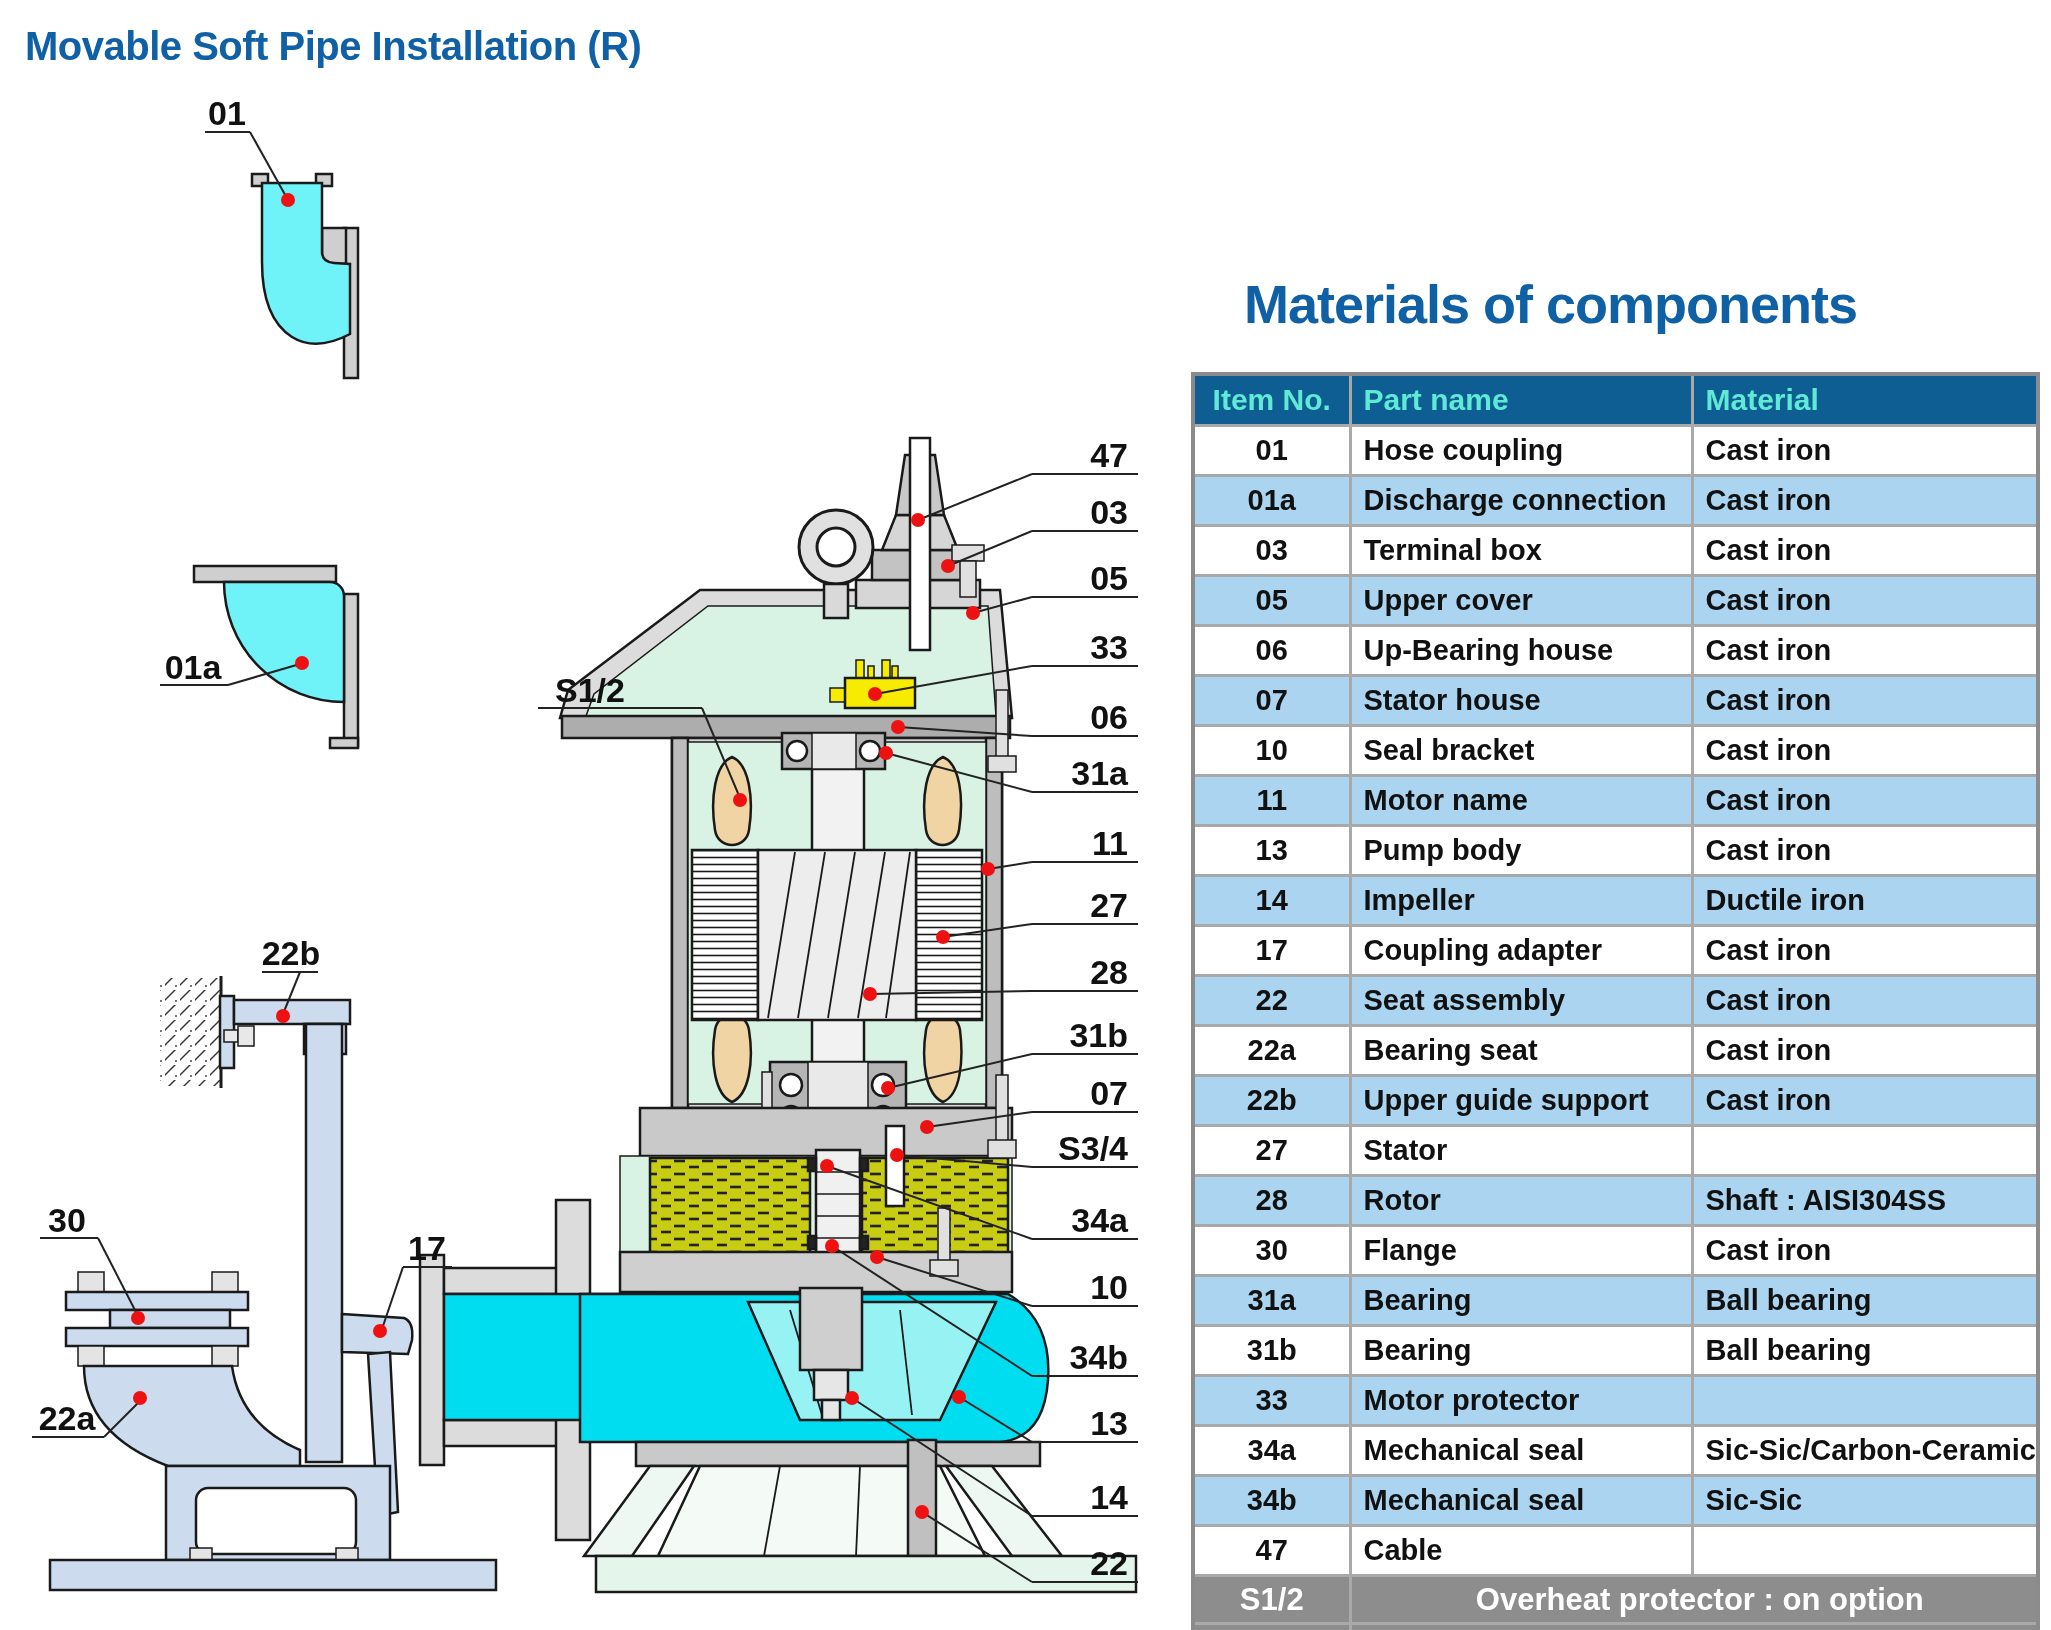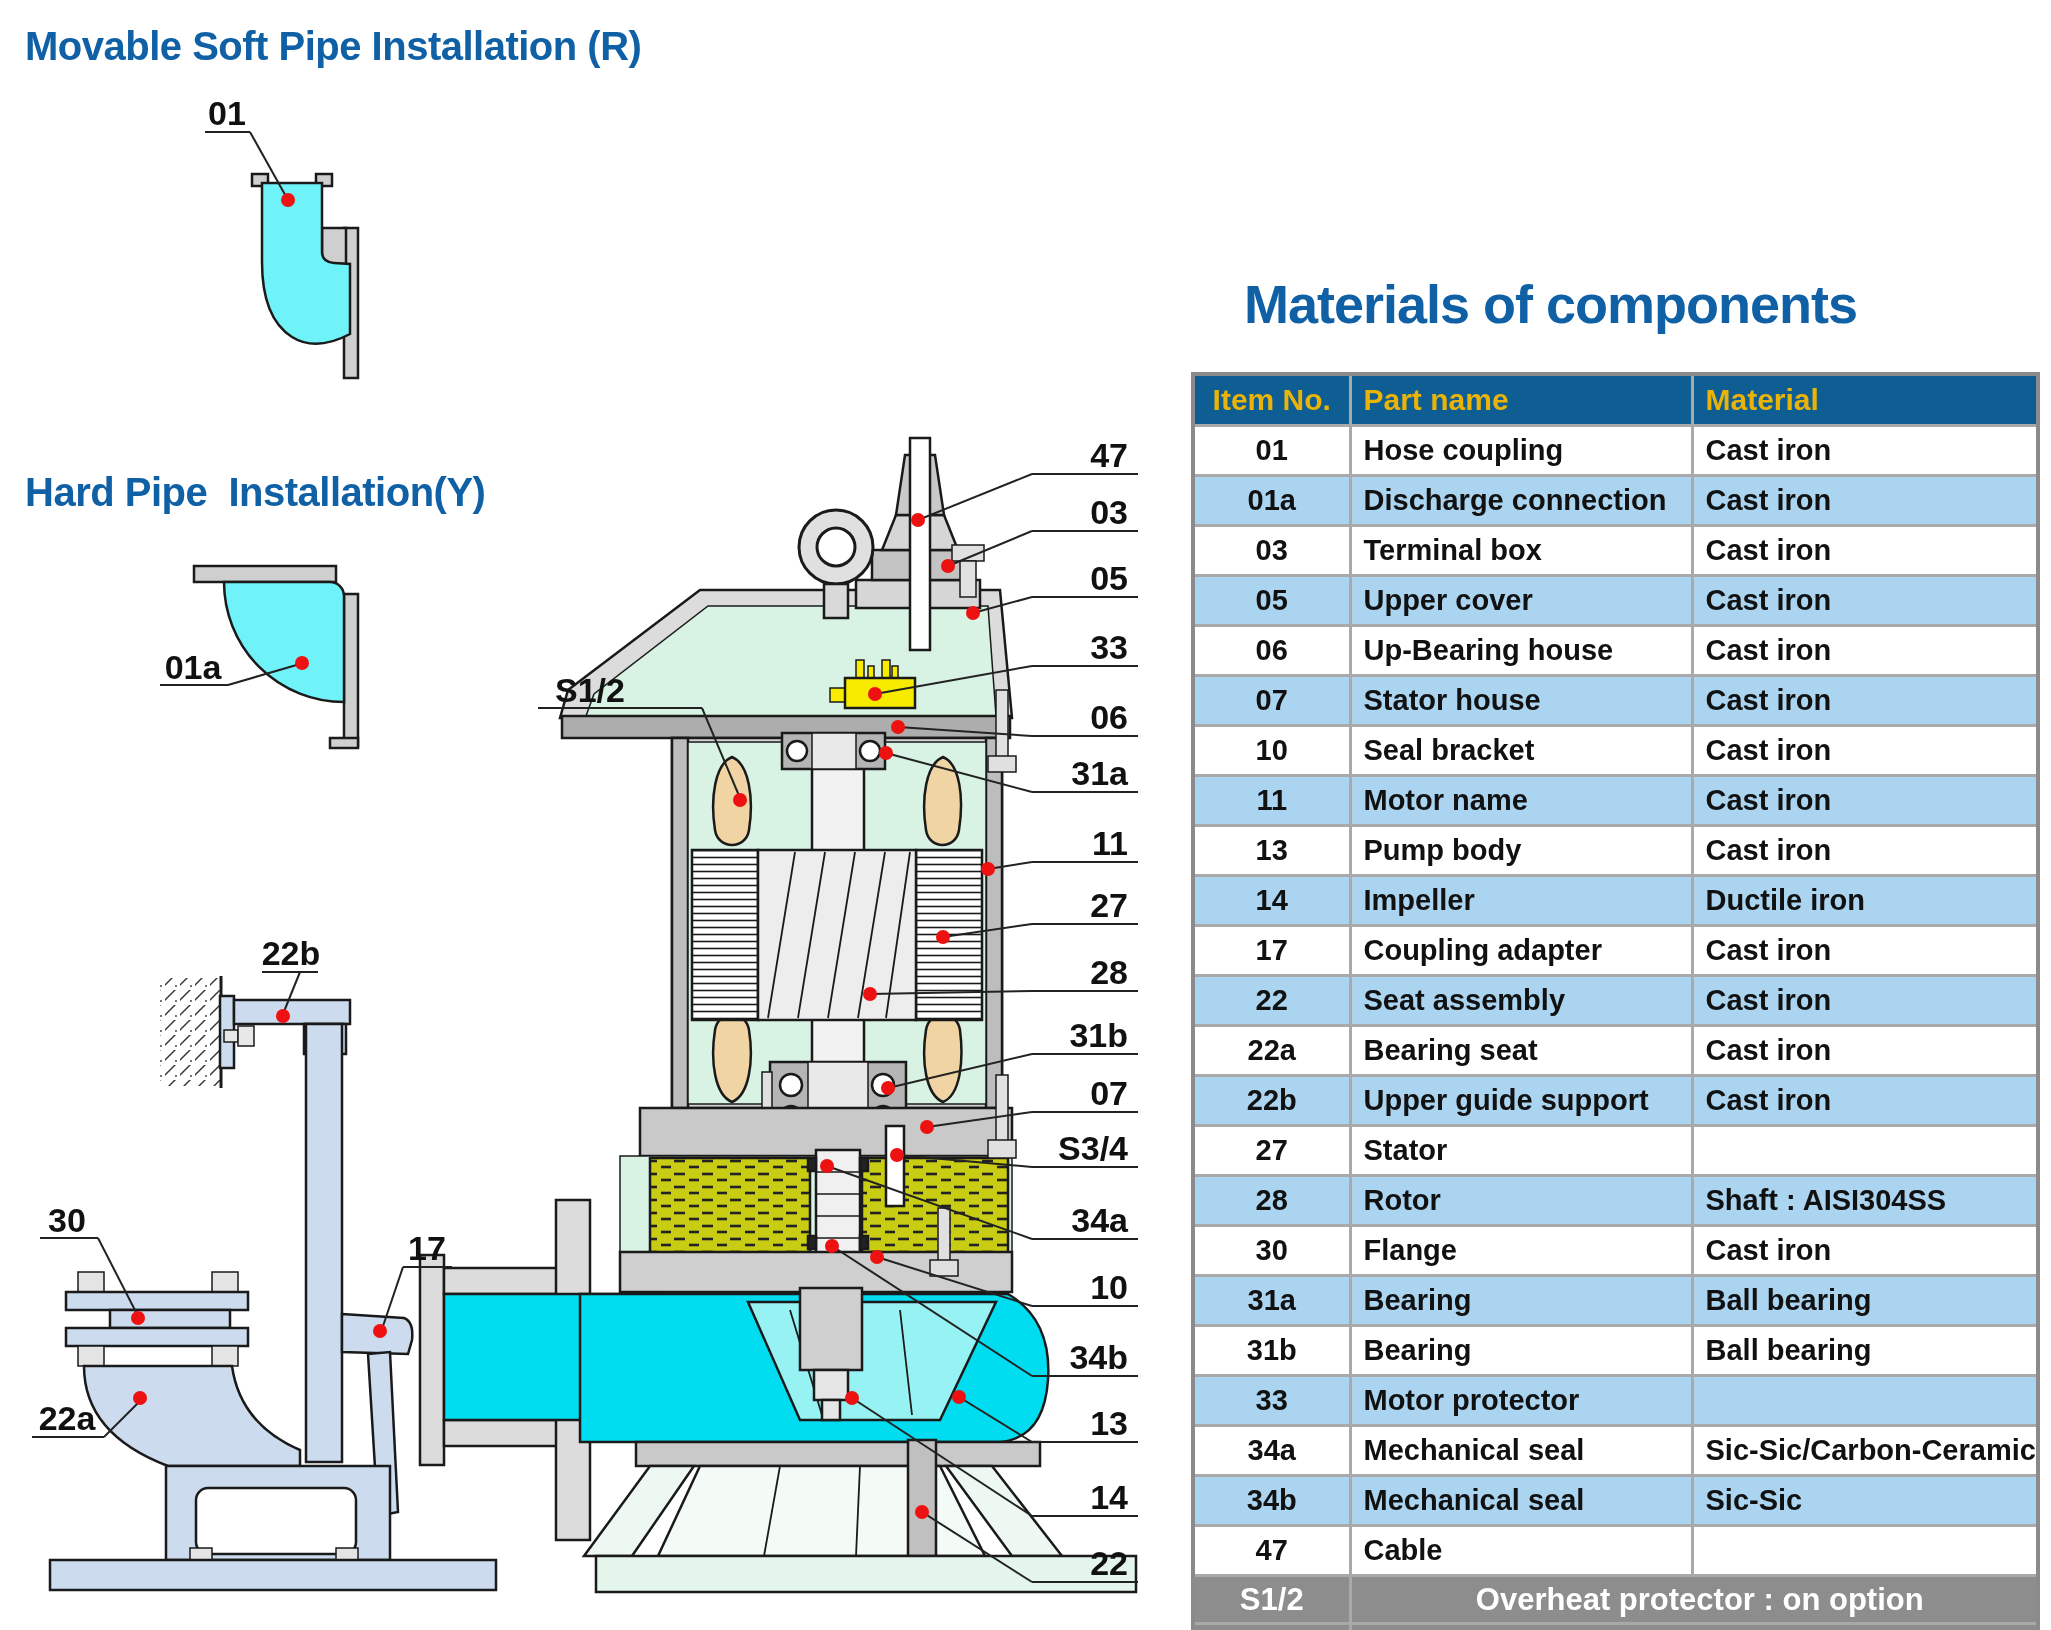--- a/index.html
+++ b/index.html
@@ -1,21 +1,21 @@
 <!DOCTYPE html>
 <html><head>
 <meta charset="utf-8">
 <style>
   html,body{margin:0;padding:0;background:#ffffff;font-family:"Liberation Sans",sans-serif;}
   #canvas{position:relative;width:2051px;height:1630px;background:#ffffff;overflow:hidden;}
   #art{position:absolute;left:0;top:0;width:2051px;height:1630px;}
   .sec-title{position:absolute;color:#1060a6;font-weight:bold;font-size:40px;white-space:pre;letter-spacing:-0.5px;text-align:right;}
   #title-materials{position:absolute;left:1244px;top:273px;color:#1060a6;font-weight:bold;font-size:54px;letter-spacing:-1px;white-space:pre;}
   table#materials{position:absolute;left:1191px;top:372px;border-collapse:collapse;table-layout:fixed;border:4px solid #8b8b8b;background:#fff;}
-  #materials th{background:#0e5e94;color:#eab308;font-size:30px;font-weight:bold;text-align:left;height:48px;padding:0 0 0 12px;border:3px solid #a9a9a9;}
+  #materials th{background:#0e5e94;color:#5eead4;font-size:30px;font-weight:bold;text-align:left;height:48px;padding:0 0 0 12px;border:3px solid #a9a9a9;}
   #materials td{font-size:29px;font-weight:bold;color:#111;height:47px;padding:0 0 0 12px;border:3px solid #a9a9a9;background:#fff;overflow:hidden;white-space:nowrap;}
   #materials td:first-child,#materials th:first-child{text-align:center;padding:0 4px;}
   #materials tr.alt td{background:#aad4f0;}
   #materials tr.opt td{background:#8d8d8d;color:#fff;text-align:center;font-size:31px;height:45px;}
   text.callout{font-size:34px;font-weight:bold;fill:#111;text-anchor:middle;dominant-baseline:central;}
   text.callout.end{text-anchor:end;}
   line.lead{stroke:#222;stroke-width:2;}
   circle.dot{fill:#ee1111;stroke:none;}
 </style>
 </head>
@@ -343,21 +343,20 @@
         <g>
           <line x1="1032" y1="1582" x2="922" y2="1512" class="lead"></line>
           <line x1="1032" y1="1582" x2="1138" y2="1582" class="lead"></line>
           <circle cx="922" cy="1512" r="7" class="dot"></circle>
           <text x="1128" y="1563" class="callout end">22</text>
         </g>
       </g>
   </svg>
 
   <div class="sec-title" style="left:25px;top:24px;">Movable Soft Pipe Installation (R)</div>
-  <div class="sec-title" style="left:25px;top:470px;">Hard Pipe  Installation(Y)</div>
   <div id="title-materials">Materials of components</div>
 
   <table id="materials">
     <colgroup>
         <col style="width:157px">
         <col style="width:342px">
         <col style="width:346px">
       </colgroup>
     <thead>
         <tr id="materials-head">

